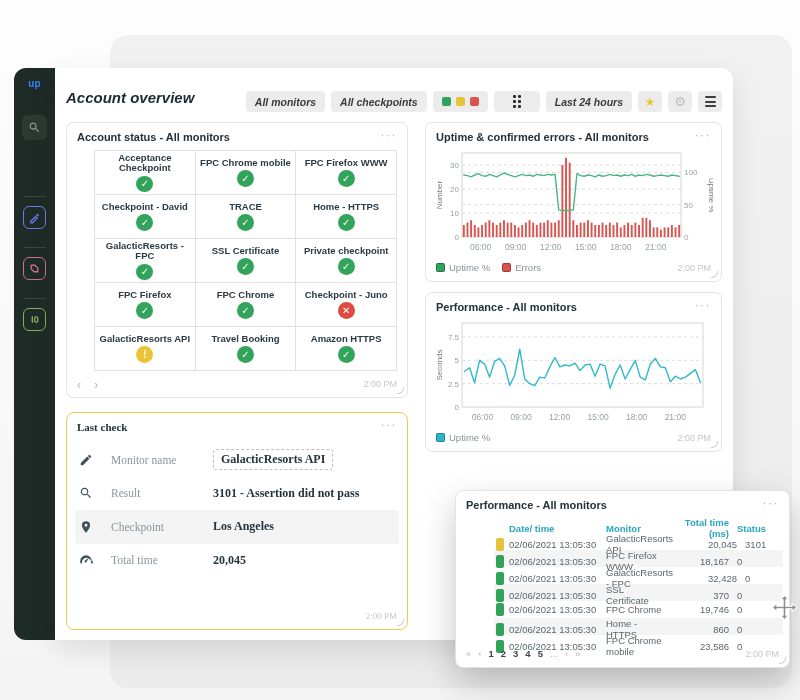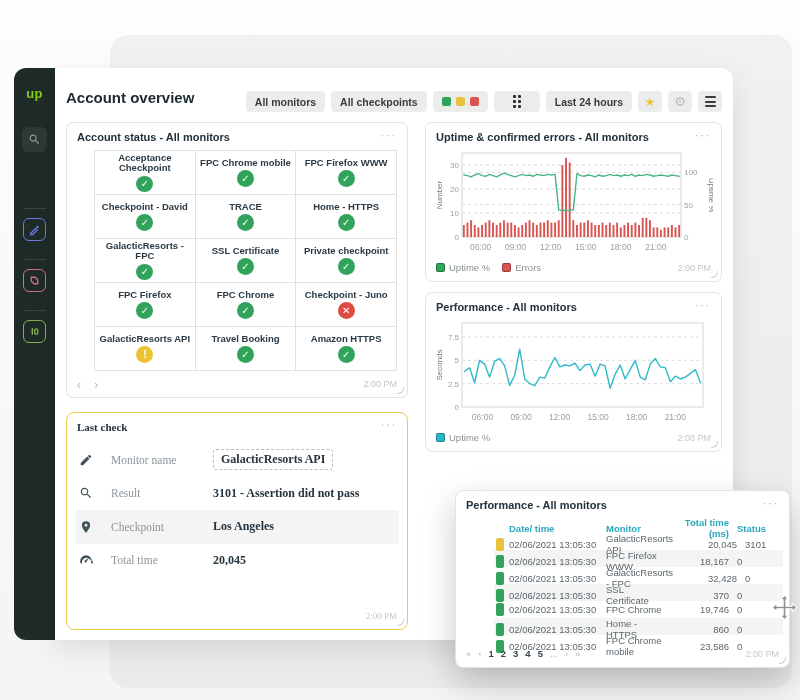--- a/index.html
+++ b/index.html
@@ -4,36 +4,36 @@
 <style>
   * { margin:0; padding:0; box-sizing:border-box; }
   html,body { width:800px; height:700px; overflow:hidden;
     font-family:"Liberation Sans","DejaVu Sans",sans-serif;
     background:linear-gradient(180deg,#fdfdfd 0%,#f4f4f4 100%); }
   .bg-card { position:absolute; left:110px; top:35px; width:682px; height:653px;
     background:linear-gradient(180deg,#f1f1f1,#ebebeb); border-radius:18px; }
   
   .sidebar { position:absolute; left:14px; top:68px; width:41px; height:572px;
     background:#1f2b26; border-radius:12px 0 0 12px; display:flex; flex-direction:column; align-items:center; }
-  .logo { color:#84cc16; font-weight:bold; font-size:13px; margin-top:18px; letter-spacing:.2px; }
+  .logo { color:#3b82f6; font-weight:bold; font-size:10px; margin-top:10px; letter-spacing:.2px; }
   .sb-search { width:25px; height:25px; margin-top:26px; background:#2d3a34; border-radius:6px;
     display:flex; align-items:center; justify-content:center; cursor:pointer; }
   .sb-search svg { width:13px; height:13px; fill:#93a39c; }
   .sb-div { width:22px; height:1px; background:#3a463f; margin:0 auto; }
   .sb-app { width:23px; height:23px; border-radius:6px; border:1.5px solid; margin:9px 0 18px;
     display:flex; align-items:center; justify-content:center; cursor:pointer; }
   .sb-app svg { width:13px; height:13px; }
   .app-blue  { border-color:#6b79e8; color:#6b79e8; }
   .app-pink  { border-color:#cf6d93; color:#cf6d93; }
   .app-green { border-color:#86b058; color:#86b058; }
   .main-card { position:absolute; left:55px; top:68px; width:678px; height:572px;
     background:#fff; border-radius:0 12px 12px 0; box-shadow:0 10px 28px rgba(0,0,0,.10); }
   
   .hdr { position:absolute; left:11px; right:11px; top:18px; height:22px;
-    display:flex; align-items:center; justify-content:space-between; }
+    display:flex; align-items:center; justify-content:space-between;font-style:italic; }
   .hdr-title { font-size:15px; font-weight:bold; color:#1c2b33; }
   .hdr-actions { display:flex; align-items:center; gap:6px; }
   .pill { display:inline-flex; align-items:center; justify-content:center; gap:5px;
     background:#ececec; border-radius:4px; height:21px; padding:0 9px;
     font-size:10.5px; font-weight:bold; color:#3b3b3b; cursor:pointer; white-space:nowrap;margin-top:9px; }
   .pill.icon-only { width:24px; padding:0; }
   .sq { width:9px; height:9px; border-radius:2px; display:inline-block; }
   .gridicon { display:grid; grid-template-columns:repeat(2,3px); grid-template-rows:repeat(3,3px); gap:2px; }
   .gridicon i { background:#2e2e2e; border-radius:1px; }
   .star { color:#ecc337; font-size:12px; line-height:1; }

